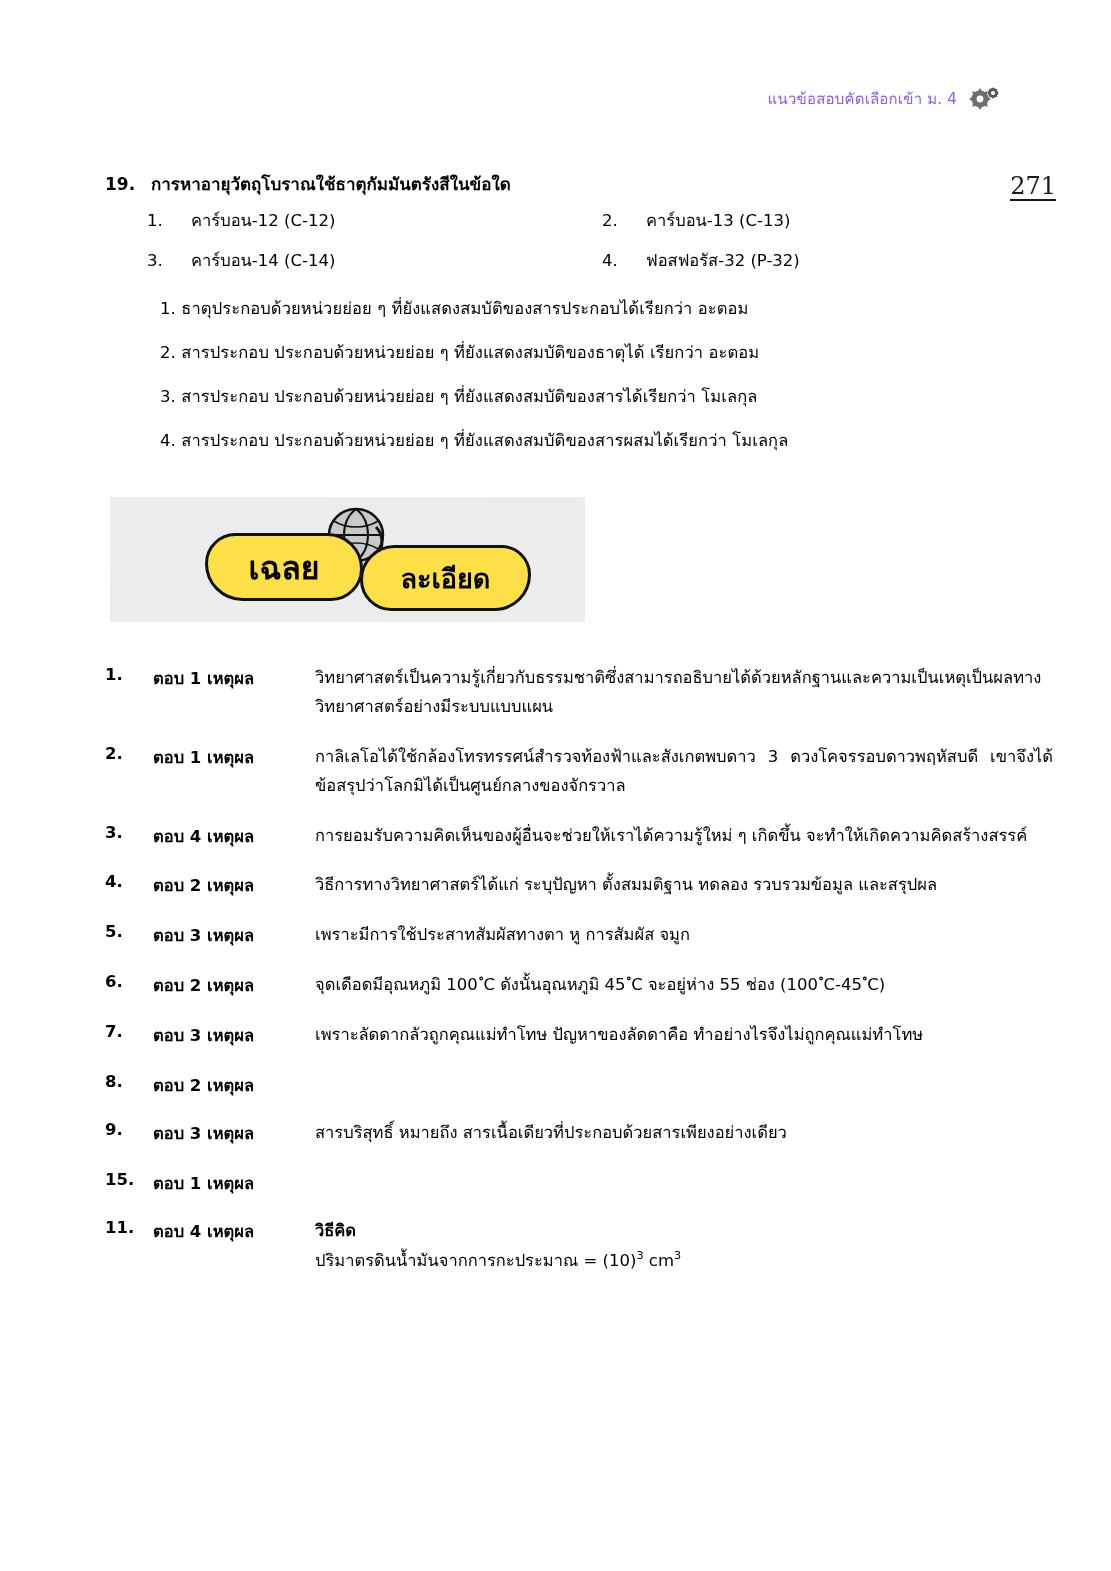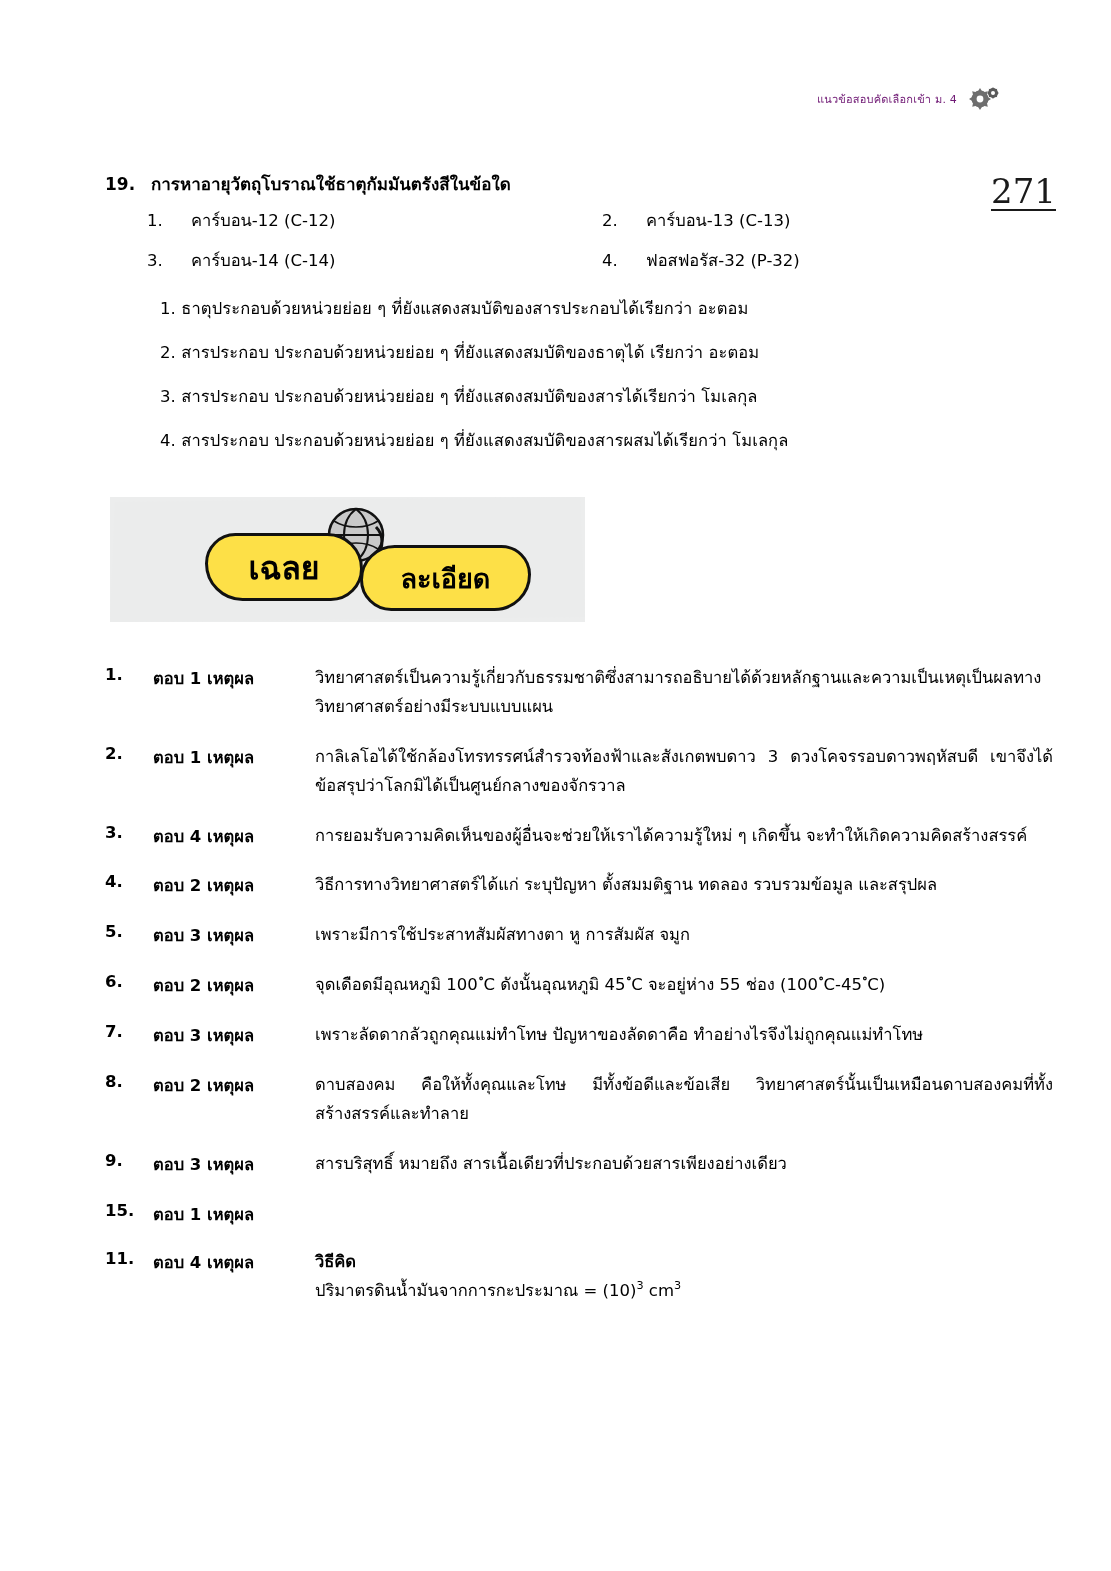--- a/index.html
+++ b/index.html
@@ -30,38 +30,38 @@
     height: 60px;
   }
   .header-inner {
     display: flex;
     align-items: center;
     justify-content: flex-end;
     padding-right: 110px;
     gap: 10px;
   }
   .header-title {
-    font-size: 11px;
+    font-size: 15px;
     letter-spacing: 0.2px;
-    color: #701a75;
+    color: #8b5cf6;
     white-space: nowrap;
     margin-left: 8px;
   }
   .gear-icon {
     width: 34px;
     height: 26px;
     position: relative;
     display: inline-block;
   }
   .gear-icon svg { display: block; }
   .page-number {
     position: absolute;
     right: 55px;
     top: 88px;
-    font-size: 34px;
+    font-size: 24px;
     font-family: "DejaVu Serif", "Liberation Serif", serif;
     color: #1a1a1a;
     border-bottom: 2.5px solid #1a1a1a;
     padding-bottom: 1px;
     line-height: 1;
   }
 
   
   .content {
     position: absolute;
@@ -313,21 +313,20 @@
 
       <div class="ans-row">
         <span class="ans-num">7.</span>
         <span class="ans-label">ตอบ 3 เหตุผล</span>
         <span class="ans-body">เพราะลัดดากลัวถูกคุณแม่ทำโทษ ปัญหาของลัดดาคือ ทำอย่างไรจึงไม่ถูกคุณแม่ทำโทษ</span>
       </div>
 
       <div class="ans-row">
         <span class="ans-num">8.</span>
         <span class="ans-label">ตอบ 2 เหตุผล</span>
-        <span class="ans-body">ดาบสองคม คือให้ทั้งคุณและโทษ มีทั้งข้อดีและข้อเสีย วิทยาศาสตร์นั้นเป็นเหมือนดาบสองคมที่ทั้งสร้างสรรค์และทำลาย</span>
       </div>
 
       <div class="ans-row">
         <span class="ans-num">9.</span>
         <span class="ans-label">ตอบ 3 เหตุผล</span>
         <span class="ans-body">สารบริสุทธิ์ หมายถึง สารเนื้อเดียวที่ประกอบด้วยสารเพียงอย่างเดียว</span>
       </div>
 
       <div class="ans-row">
         <span class="ans-num">15.</span>

